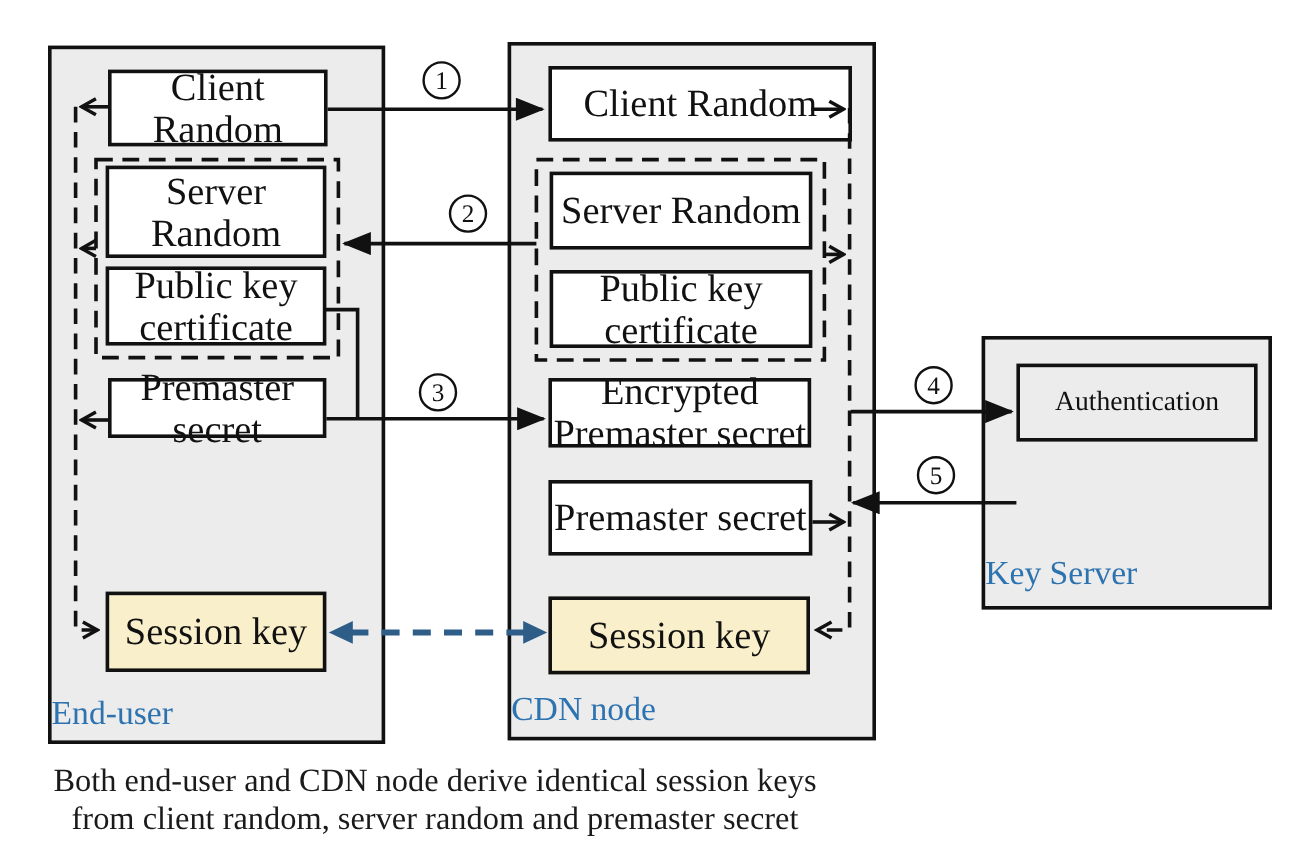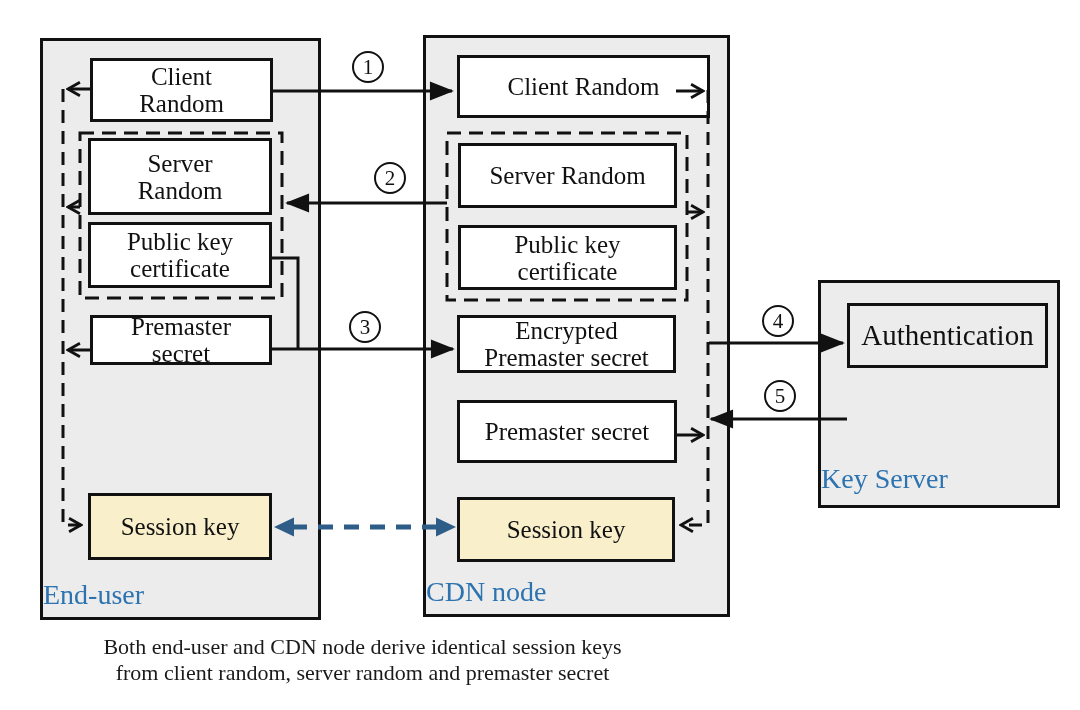--- a/index.html
+++ b/index.html
@@ -12,34 +12,34 @@
     background:var(--container-bg,#ececec);z-index:1;
   }
   .ctr-label{
     position:absolute;left:0;right:0;bottom:6px;text-align:left;
     color:var(--label-blue,#2d73b0);font-size:28px;line-height:1.1;
   }
   .bx{
     position:absolute;box-sizing:border-box;border:3px solid #111;
     background:var(--box-bg,#fff);display:flex;flex-direction:column;
     align-items:center;justify-content:center;text-align:center;
-    font-size:25px;line-height:1.08;z-index:2;white-space:nowrap;
+    font-size:32px;line-height:1.08;z-index:2;white-space:nowrap;
   }
   .bx.session{background:var(--session-key-bg,#f9efca);}
   .bx.private{background:var(--private-key-bg,#ffff00);}
   .bx.auth{background:var(--auth-bg,#ececec);}
   .step{
     position:absolute;width:32px;height:32px;box-sizing:border-box;
     border:2.5px solid #111;border-radius:50%;background:#fff;
     display:flex;align-items:center;justify-content:center;
     font-size:21px;z-index:6;
   }
   #caption{
     position:absolute;left:40px;top:634px;width:645px;text-align:center;
-    font-size:22px;line-height:1.2;color:#1a1a1a;z-index:2;
+    font-size:27px;line-height:1.2;color:#1a1a1a;z-index:2;
   }
   #overlay{position:absolute;left:0;top:0;z-index:5;pointer-events:none;}
   .ln{stroke:#111;stroke-width:3;fill:none;}
   .dash{stroke-dasharray:13 8;}
   .grp{stroke:#111;stroke-width:3;fill:none;stroke-dasharray:14 8;}
   .blue-ln{stroke:var(--session-link-blue,#2e5d88);stroke-width:5;stroke-dasharray:15 11;fill:none;}
   .blue-head{fill:var(--session-link-blue,#2e5d88);stroke:none;}
 </style>
 </head>
 <body>
@@ -90,21 +90,21 @@
     <div>Encrypted</div>
     <div>Premaster secret</div>
   </div>
   <div class="bx" style="left:457px;top:400px;width:220px;height:63px;">
     <div>Premaster secret</div>
   </div>
   <div class="bx session" style="left:457px;top:497px;width:218px;height:65px;">
     <div>Session key</div>
   </div>
 
-  <div class="bx auth" style="left:847px;top:303px;width:201px;height:65px;font-size:29px;">
+  <div class="bx auth" style="left:847px;top:303px;width:201px;height:65px;font-size:23px;">
     <div>Authentication</div>
   </div>
 
   <div class="step" style="left:352px;top:51px;">1</div>
   <div class="step" style="left:374px;top:162px;">2</div>
   <div class="step" style="left:349px;top:311px;">3</div>
   <div class="step" style="left:762px;top:305px;">4</div>
   <div class="step" style="left:764px;top:380px;">5</div>
 
   <div id="caption">

